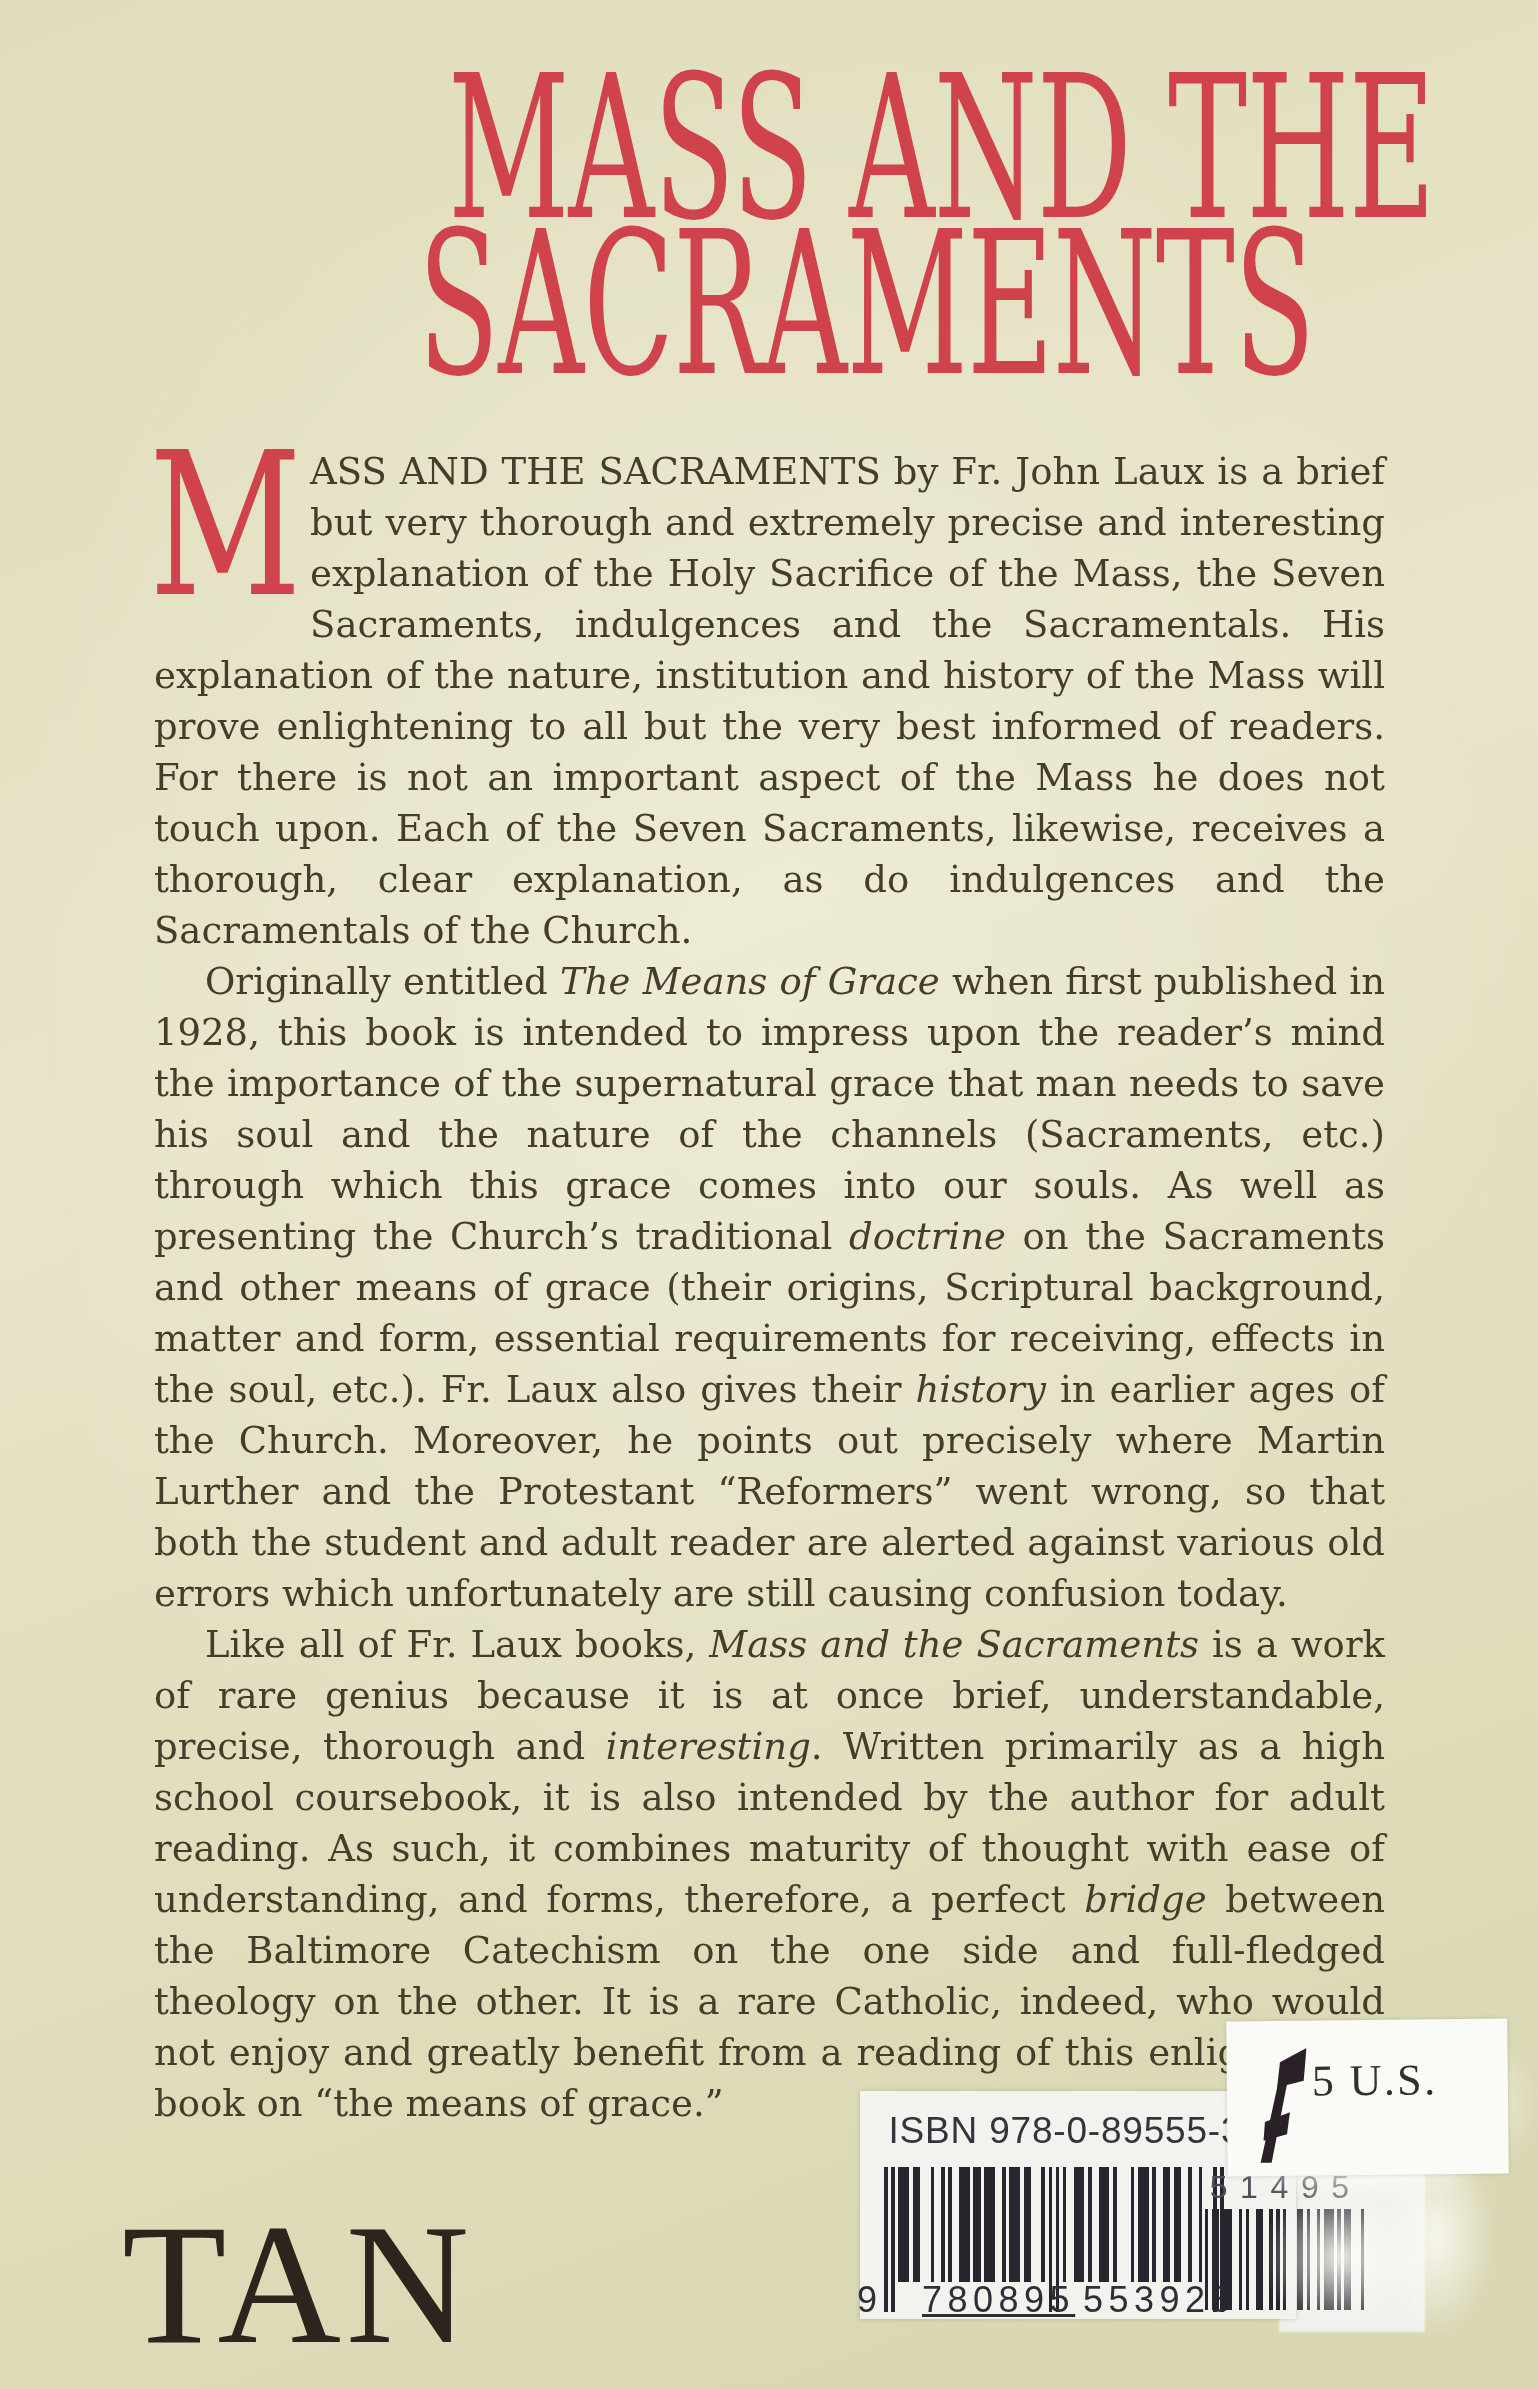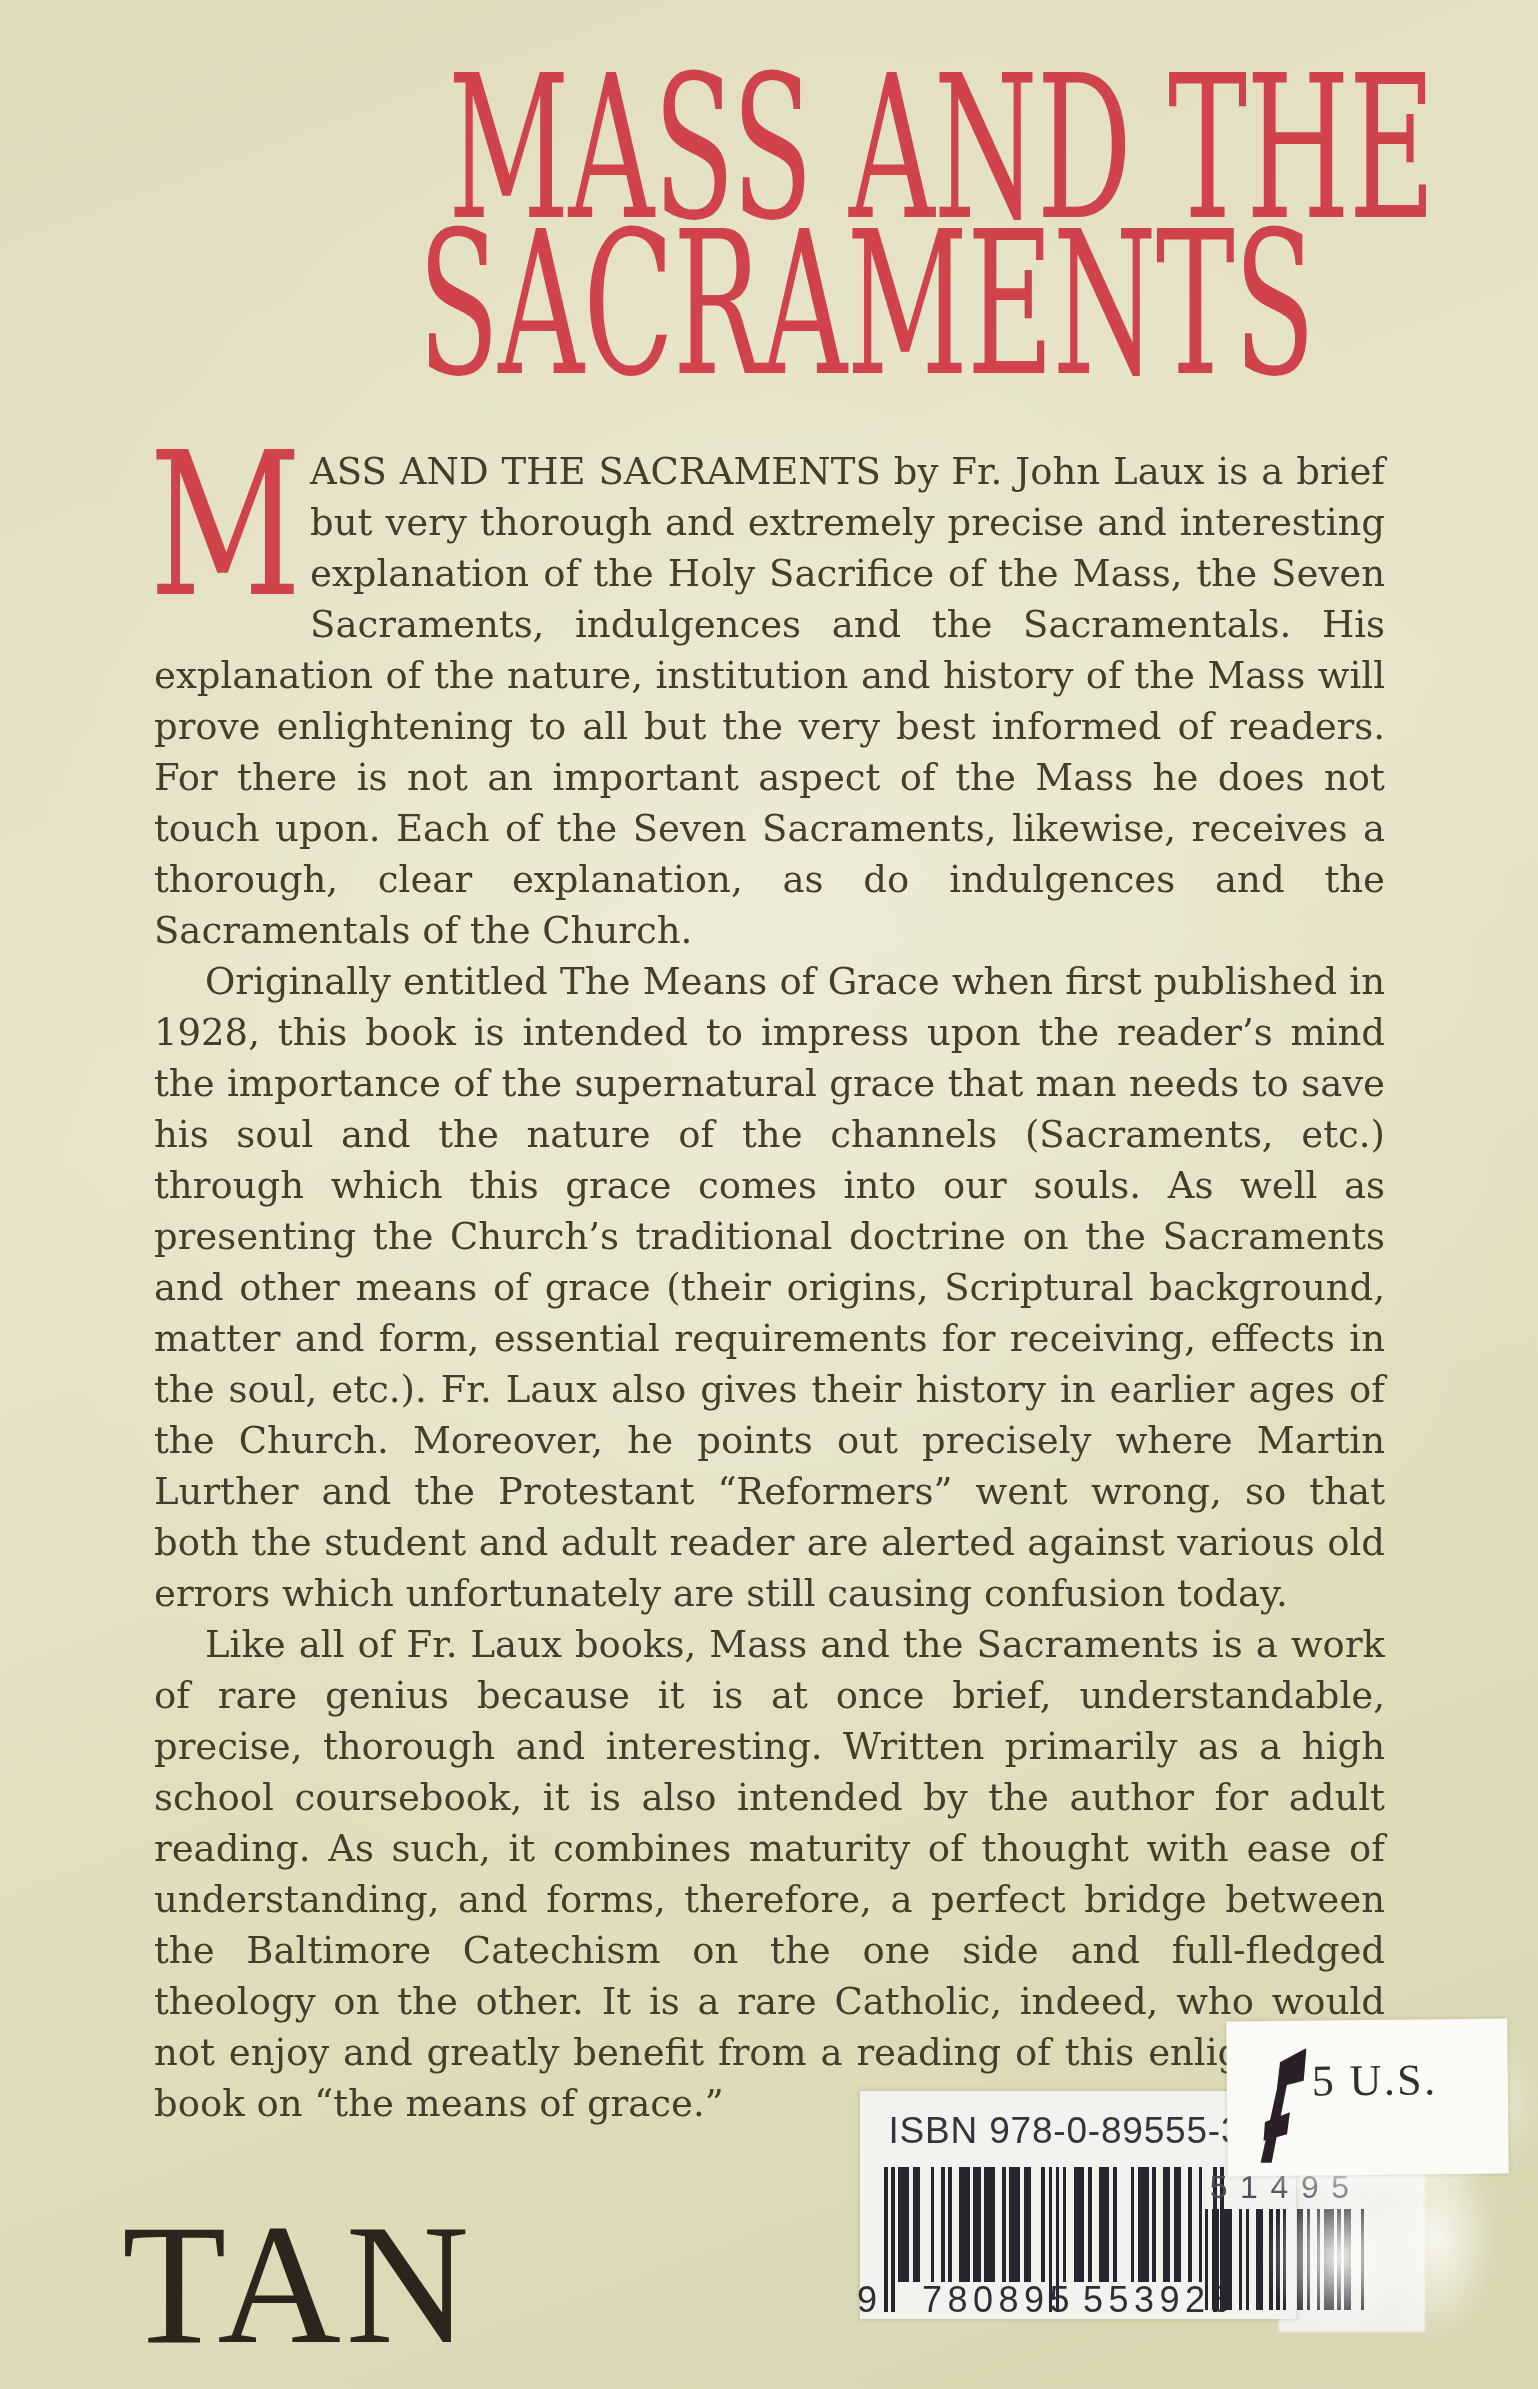--- a/index.html
+++ b/index.html
@@ -35,21 +35,21 @@
   .synopsis{
     margin:63px auto 0 154px;
     width:1231px;
     color:var(--body_text_brown,#463c2b);
     font-size:37px;
     line-height:51px;
     text-align:justify;
   }
   .synopsis p{margin:0;}
   .synopsis p.indent{text-indent:51px;}
-  .it{}
+  .it{font-style:italic;}
   .dropcap{
     float:left;
     color:var(--title_red,#d0424c);
     font-size:199px;
     line-height:149px;
     transform:scaleX(.75);
     transform-origin:left top;
     margin:4.7px -43px 0 -4.7px;
   }
 
@@ -96,21 +96,21 @@
   .bars{display:flex;align-items:flex-start;height:100%;}
   .bar{width:3.6px;height:115px;}
   .bar.guard{height:145px;}
   .bar.ink{background:var(--barcode_ink,#26262e);}
   .ean-digits span{
     position:absolute;bottom:-4.7px;
     font-family:"Liberation Sans","DejaVu Sans",sans-serif;
     font-size:36px;color:#2e2e36;letter-spacing:5.5px;
   }
   .ean-digits .g0{left:-27px;}
-  .ean-digits .g1{left:38px;}
+  .ean-digits .g1{left:38px;text-decoration:underline;}
   .ean-digits .g2{left:199px;}
 
   .addon{
     position:absolute;
     left:1205px;top:2169px;
     width:162px;height:150px;
   }
   .addon-digits{
     font-family:"Liberation Sans","DejaVu Sans",sans-serif;
     font-size:32px;color:#4c4c58;letter-spacing:12.6px;

